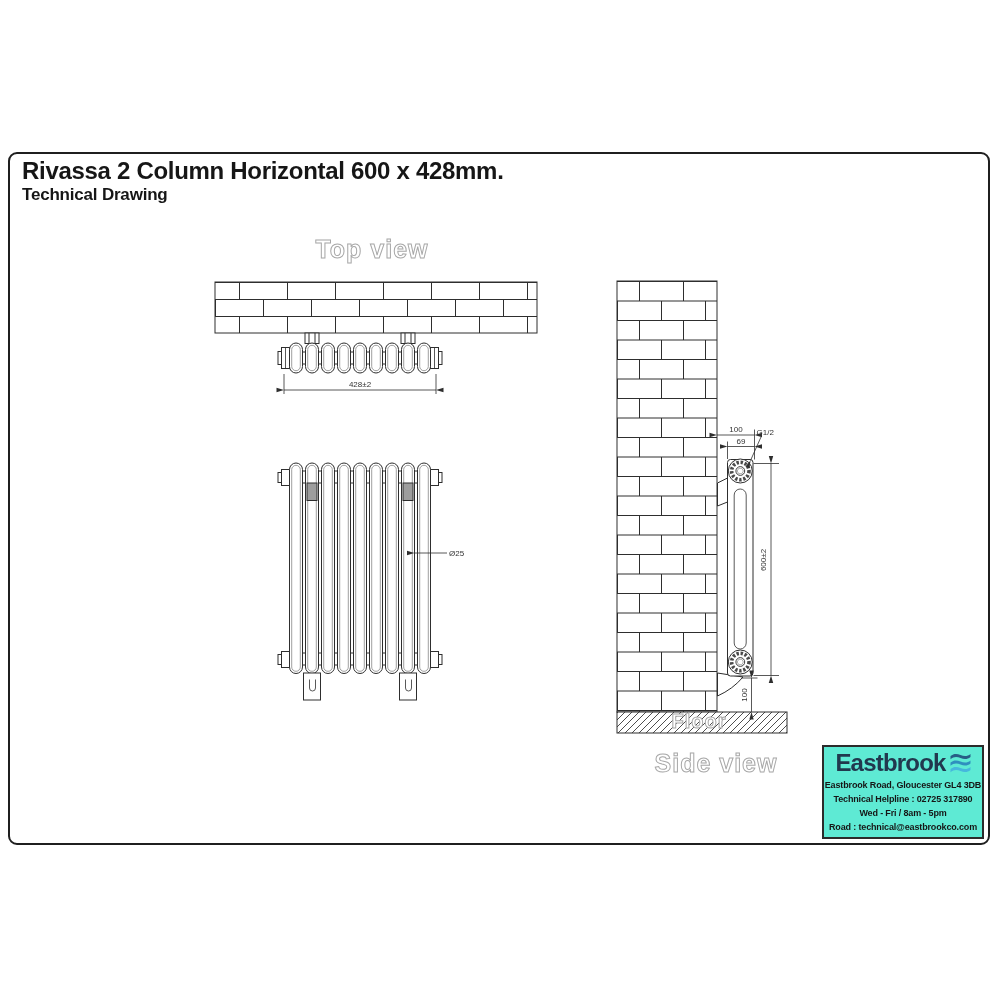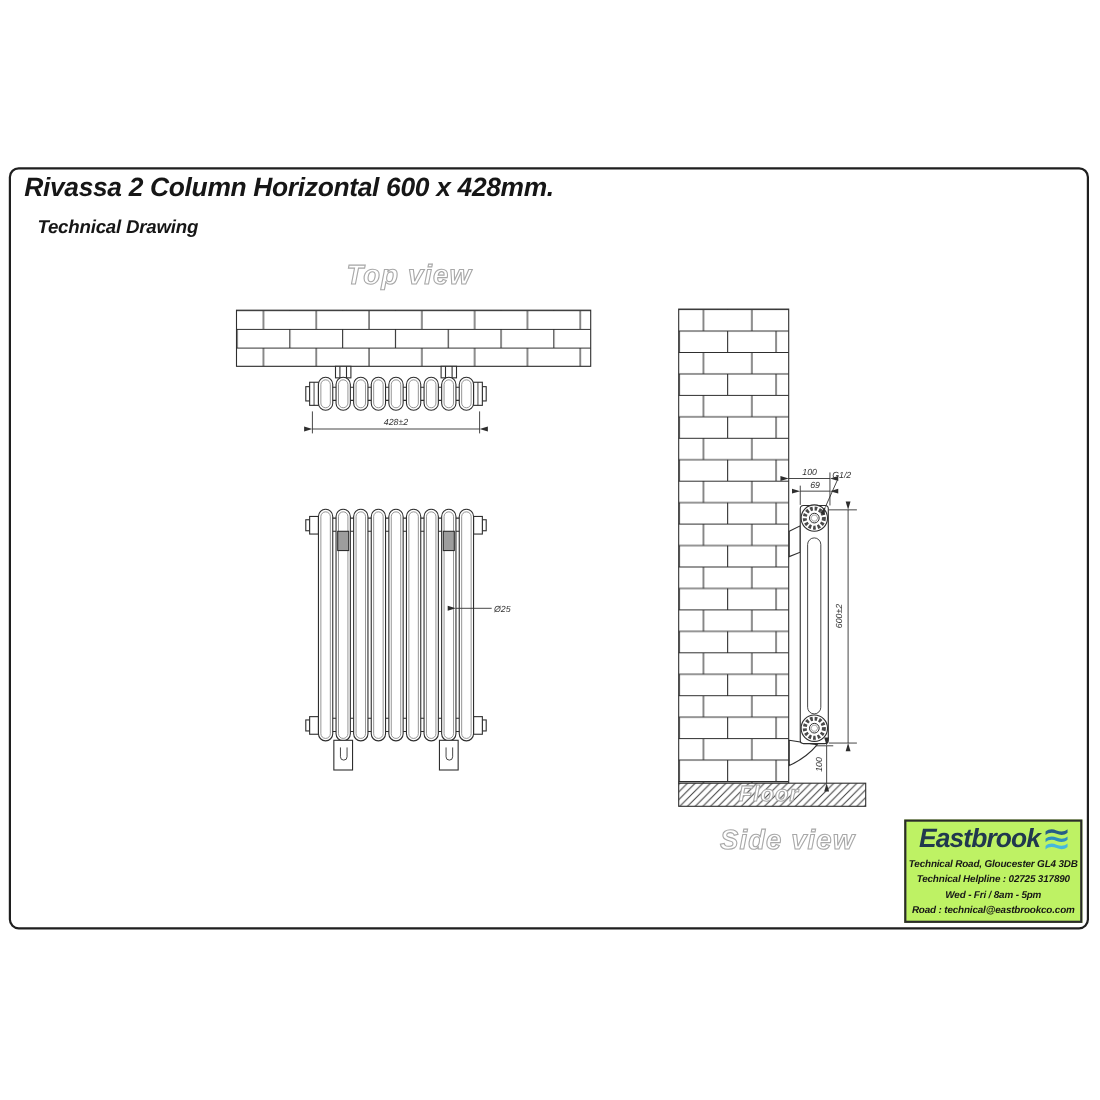--- a/index.html
+++ b/index.html
@@ -1,28 +1,28 @@
 <!DOCTYPE html>
 <html><head>
 <meta charset="utf-8">
 <style>
   html,body{margin:0;padding:0;background:#ffffff;}
   .page{position:relative;width:1000px;height:1000px;background:#fff;overflow:hidden;
-        font-family:"Liberation Sans",sans-serif;font-style:italic;}
+        font-family:"Liberation Sans",sans-serif;}
   .frame{position:absolute;left:8px;top:152px;width:982px;height:693px;
          border:2px solid #1f1f1f;border-radius:9px;box-sizing:border-box;}
   .titleblock{position:absolute;left:22px;top:157px;}
   .titleblock h1{margin:0;font-size:24px;font-weight:bold;color:#161616;letter-spacing:-0.3px;}
-  .titleblock h2{margin:12px;font-size:17px;font-weight:bold;color:#161616;letter-spacing:-0.2px;}
+  .titleblock h2{margin:0;font-size:17px;font-weight:bold;color:#161616;letter-spacing:-0.2px;}
   #dwg{position:absolute;left:0;top:0;width:1000px;height:1000px;}
   .viewlabel{font-family:"Liberation Sans",sans-serif;font-weight:bold;font-size:25px;
              letter-spacing:1px;fill:#ffffff;stroke:#a8a8a8;stroke-width:1px;}
   .floorlabel{font-size:20px;}
   .dim{font-family:"Liberation Sans",sans-serif;font-size:8px;fill:#333;stroke:none;letter-spacing:0;}
-  .logo-box{position:absolute;left:822px;top:745px;width:162px;height:94px;background:#bef264;
+  .logo-box{position:absolute;left:822px;top:745px;width:162px;height:94px;background:#5eead4;
             border:2px solid #2b2b2b;box-sizing:border-box;display:flex;flex-direction:column;
             align-items:center;justify-content:center;z-index:5;}
   .brand-row{display:flex;align-items:center;gap:4px;margin-bottom:3px;}
   .brand{font-size:24px;font-weight:bold;color:#21384e;letter-spacing:-0.8px;line-height:1;}
   .wave{width:21px;height:20px;}
   .info{font-size:9px;font-weight:bold;color:#161616;line-height:14px;white-space:nowrap;
         letter-spacing:-0.15px;text-align:center;}
 </style>
 </head>
 <body>
@@ -206,19 +206,19 @@
 
   <div class="logo-box">
     <div class="brand-row">
       <span class="brand">Eastbrook</span>
       <svg class="wave" viewBox="0 0 20 20">
         <path d="M0,3 C3,0.4 6.5,0.4 10,1.9 C13.5,3.4 17,3.4 20,0.9 L20,4 C17,6.5 13.5,6.5 10,5 C6.5,3.5 3,3.5 0,6.2 Z" fill="#275d85"></path>
         <path d="M0,9.5 C3,6.9 6.5,6.9 10,8.4 C13.5,9.9 17,9.9 20,7.4 L20,10.5 C17,13 13.5,13 10,11.5 C6.5,10 3,10 0,12.7 Z" fill="#2f8fbe"></path>
         <path d="M0,16 C3,13.4 6.5,13.4 10,14.9 C13.5,16.4 17,16.4 20,13.9 L20,17 C17,19.5 13.5,19.5 10,18 C6.5,16.5 3,16.5 0,19.2 Z" fill="#46b7dd"></path>
       </svg>
     </div>
-    <div class="info">Technical Road, Gloucester GL4 3DB</div>
+    <div class="info">Eastbrook Road, Gloucester GL4 3DB</div>
     <div class="info">Technical Helpline : 02725 317890</div>
     <div class="info">Wed - Fri / 8am - 5pm</div>
     <div class="info">Road : technical@eastbrookco.com</div>
   </div>
 
 </div>
 
 </body></html>

